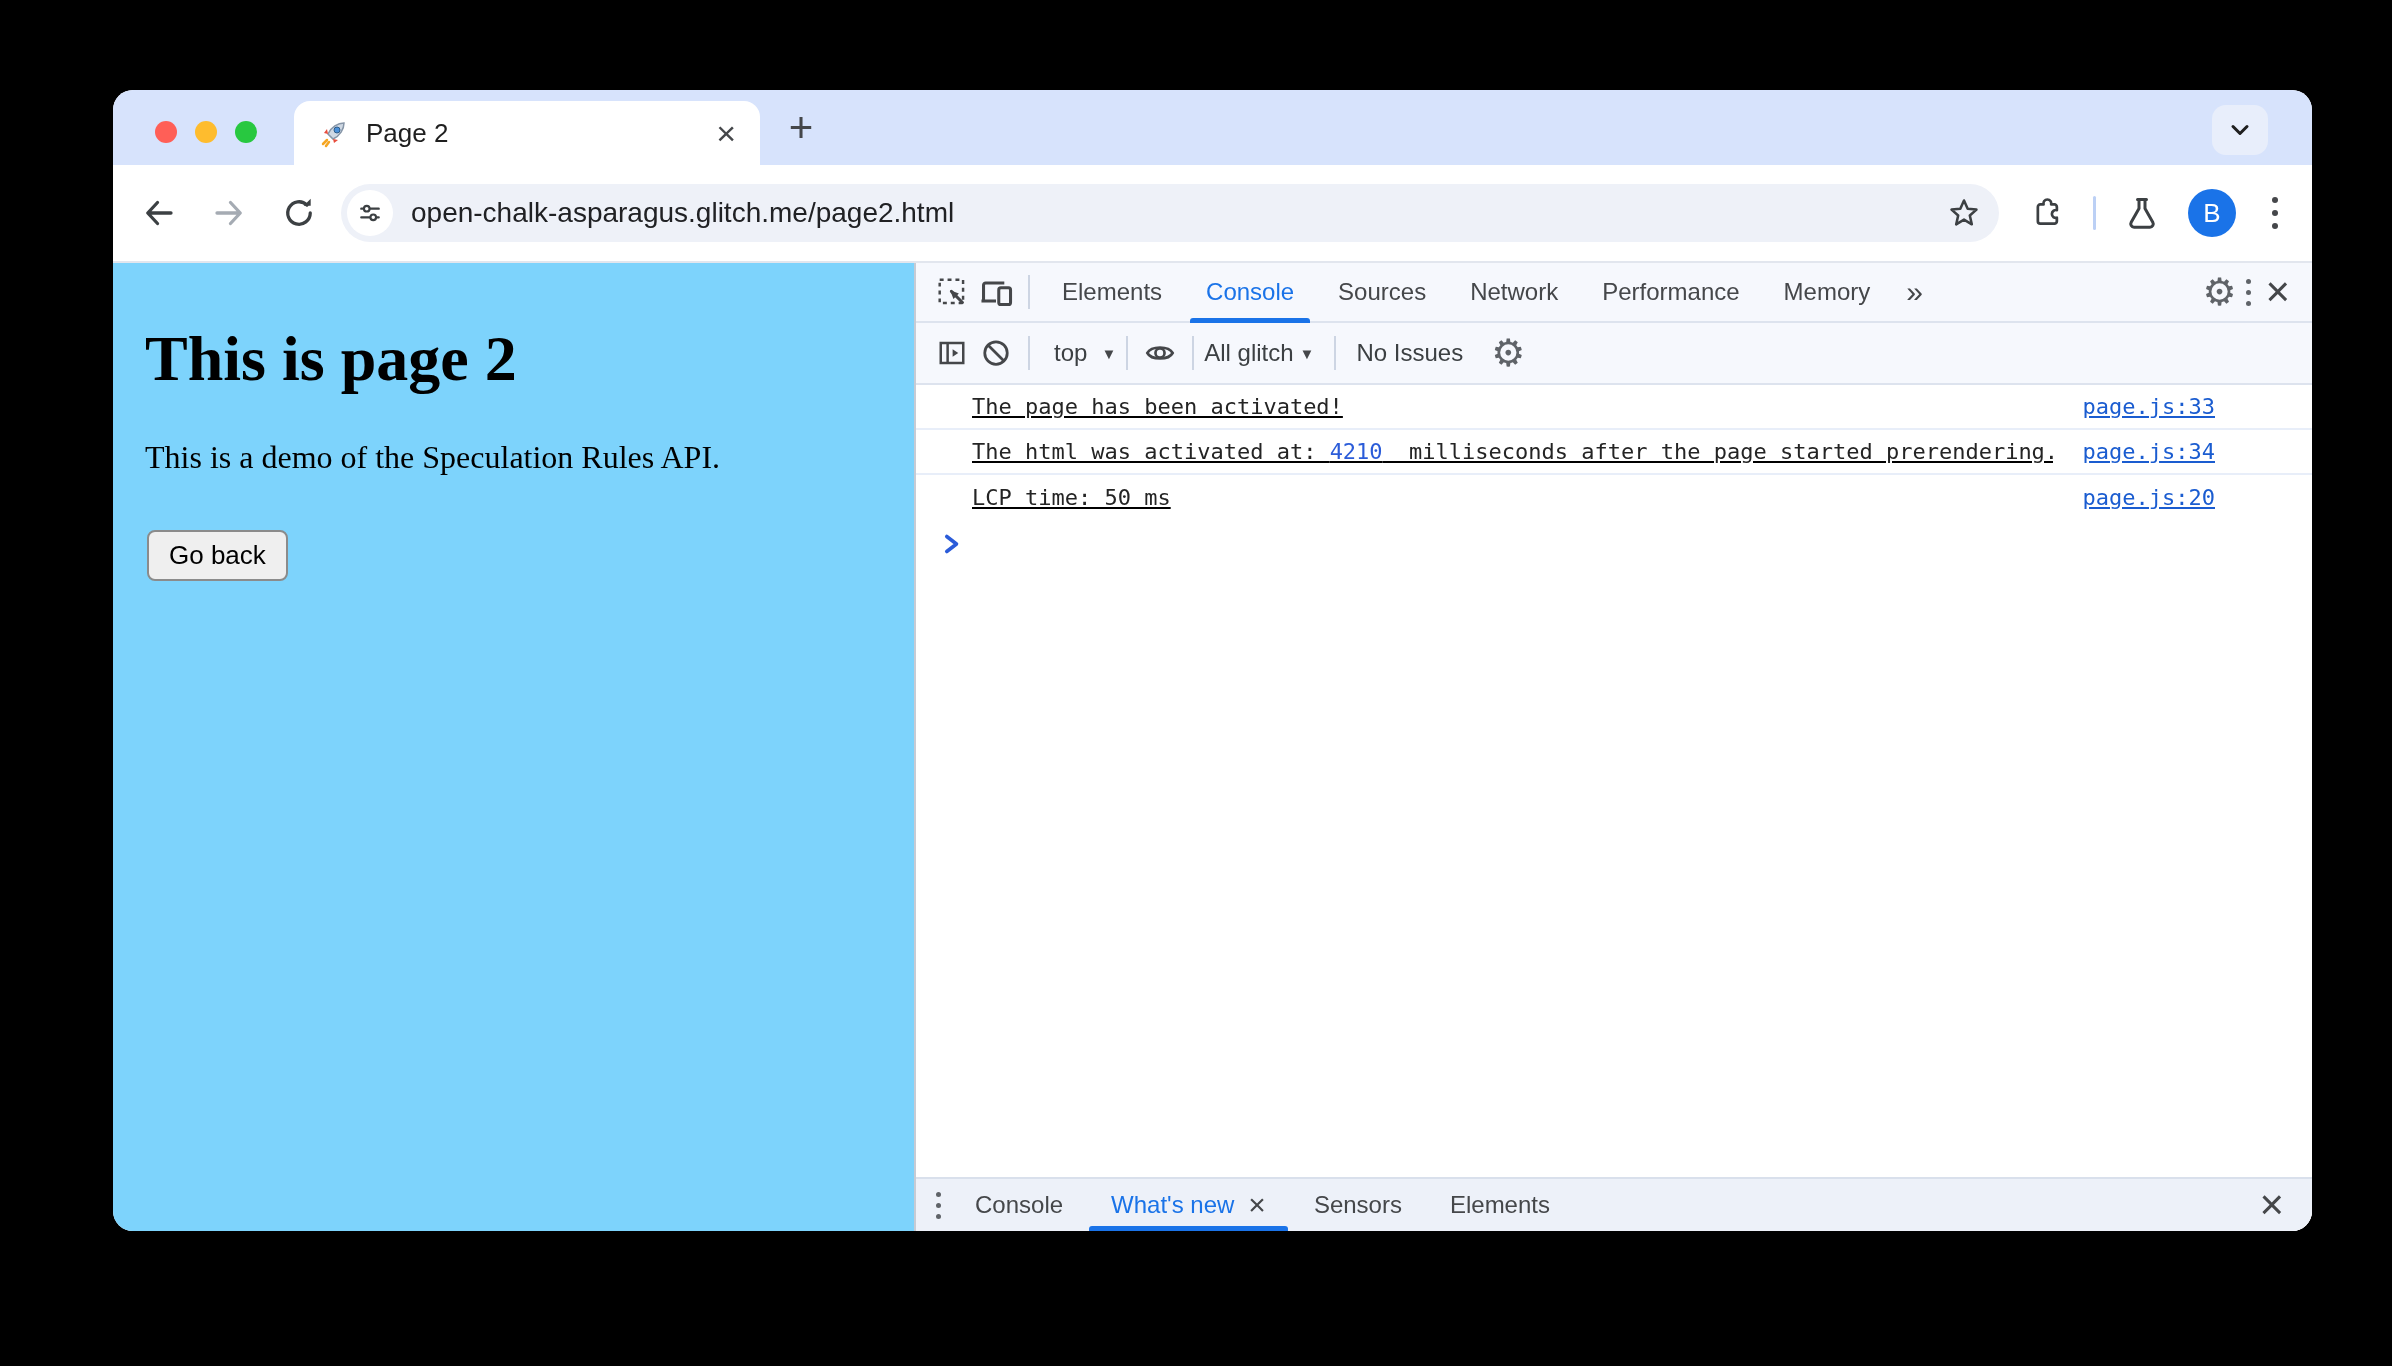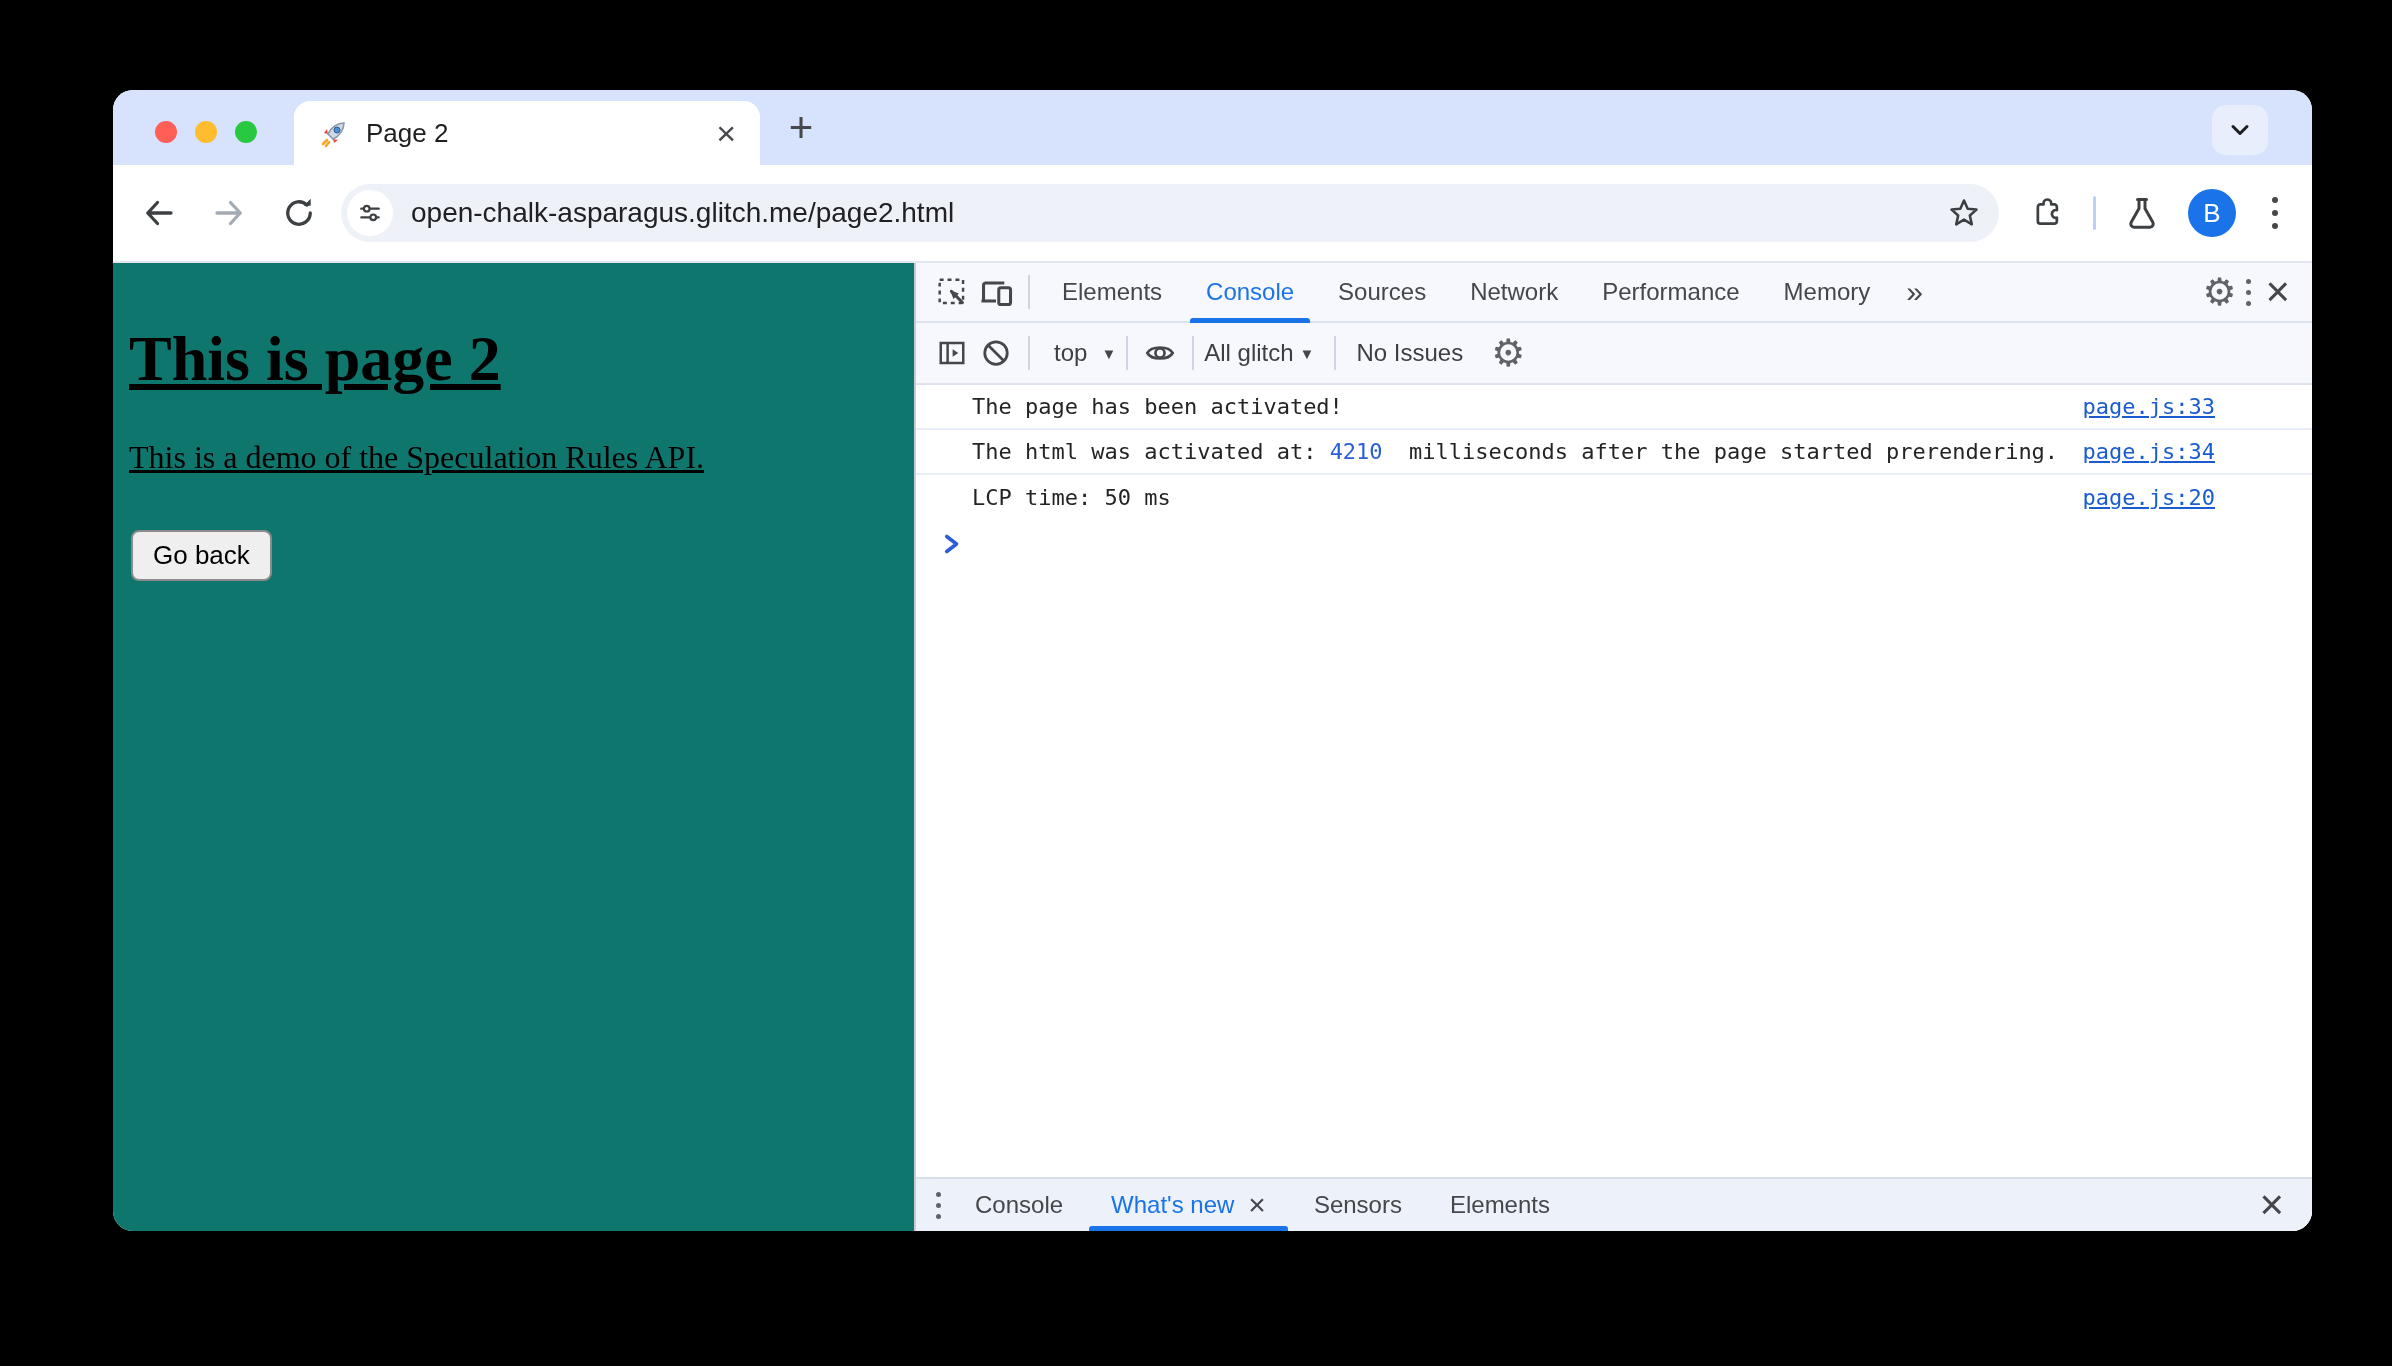--- a/index.html
+++ b/index.html
@@ -39,22 +39,22 @@
   .pill-spacer { flex:1; }
   .tool-cluster { display:flex; align-items:center; margin-left:28px; gap:28px; flex:0 0 auto; }
   .vsep-blue { width:3px; height:34px; background:#bcd0f5; border-radius:2px; }
   .avatar { width:48px; height:48px; border-radius:50%; background:#1a73e8; color:#fff;
             font-size:26px; display:flex; align-items:center; justify-content:center; }
   .kebab { display:flex; flex-direction:column; gap:7px; padding:4px 8px; }
   .kebab i { width:6px; height:6px; border-radius:50%; background:#45474a; display:block; }
 
   
   .content { flex:1; display:flex; min-height:0; }
-  .page { width:801px; background:#0f766e; padding:0 16px; overflow:hidden;
-          font-family:"Liberation Serif", serif; color:#000;text-decoration:underline; }
+  .page { width:801px; background:#7dd3fc; padding:0 32px; overflow:hidden;
+          font-family:"Liberation Serif", serif; color:#000; }
   .page h1 { font-size:64px; font-weight:bold; margin:59px 0 43px; line-height:1.15; }
   .page p  { font-size:32px; margin:32px 0; line-height:1.15; }
   .page button { margin-top:23px; margin-left:2px; font-family:"Liberation Sans", sans-serif;
                  font-size:26px; color:#000; background:#efefef; border:2px solid #8b8b8b;
                  border-radius:8px; padding:8px 20px; }
   .vdivider { width:2px; background:#c6cbd4; flex:0 0 auto; }
 
   
   .devtools { flex:1; display:flex; flex-direction:column; min-width:0; background:#fff; }
   .dt-tabbar { height:60px; flex:0 0 auto; background:#f6f8fd; border-bottom:2px solid #dde3ee;
@@ -77,21 +77,21 @@
                 display:flex; align-items:center; padding:0 26px 0 14px; color:#3c4043; }
   .dd-label { font-size:24px; padding:0 8px 0 14px; white-space:nowrap; }
   .caret { font-size:15px; color:#45474a; margin-left:6px; }
   .filterpill { flex:1; height:46px; margin:0 22px 0 16px; background:#eaeef8; border-radius:23px;
                 display:flex; align-items:center; padding:0 20px; min-width:0; }
   .filter-input { border:none; outline:none; background:transparent; font-size:24px; margin-left:14px;
                   color:#3c4043; width:100%; font-family:"Liberation Sans", sans-serif; }
   .filter-input::placeholder { color:#5f6368; opacity:1; }
   .plain-label { font-size:24px; white-space:nowrap; }
 
-  .dt-console { flex:1; overflow:hidden; background:#fff; font-family:"DejaVu Sans Mono", monospace; }
+  .dt-console { flex:1; overflow:hidden; background:#fff; font-family:"DejaVu Sans Mono", monospace;text-decoration:underline; }
   .msg-row { height:45px; display:flex; align-items:center; padding:0 97px 0 56px;
              border-bottom:2px solid #e8eef9; font-size:22px; color:#242424; }
   .msg-row.last { border-bottom:none; }
   .msg-text { white-space:pre; overflow:hidden; }
   .num-blue { color:#2b5cd9; }
   .src-link { margin-left:auto; padding-left:30px; color:#1a5cd0; text-decoration:underline;
               font-size:22px; white-space:nowrap; }
   .prompt-row { height:48px; display:flex; align-items:center; padding-left:27px; }
 
   .dt-drawer { height:54px; flex:0 0 auto; background:#edf1f9; border-top:2px solid #d9e0ec;

